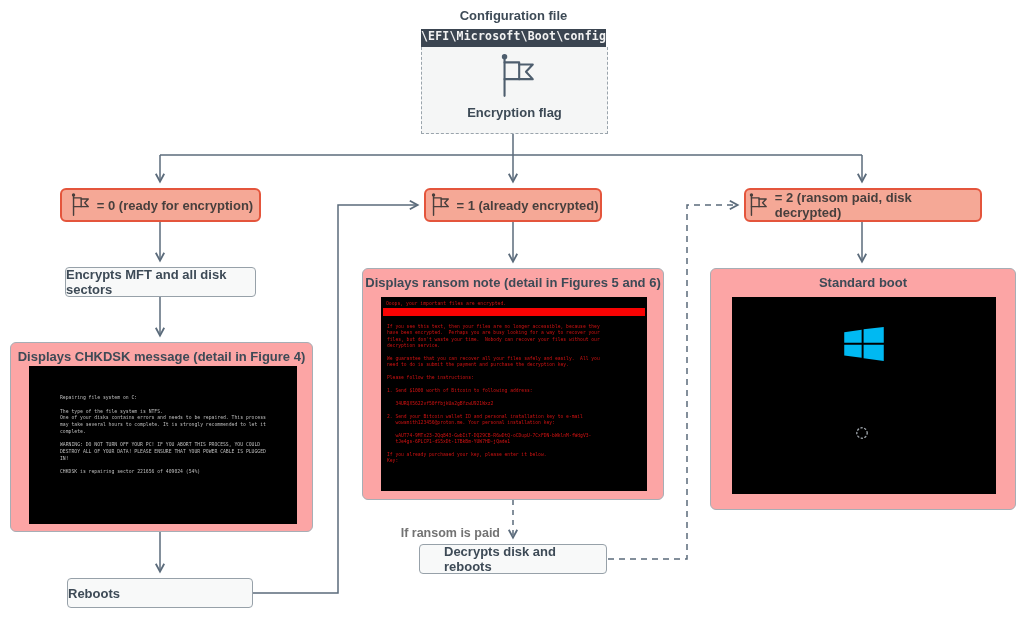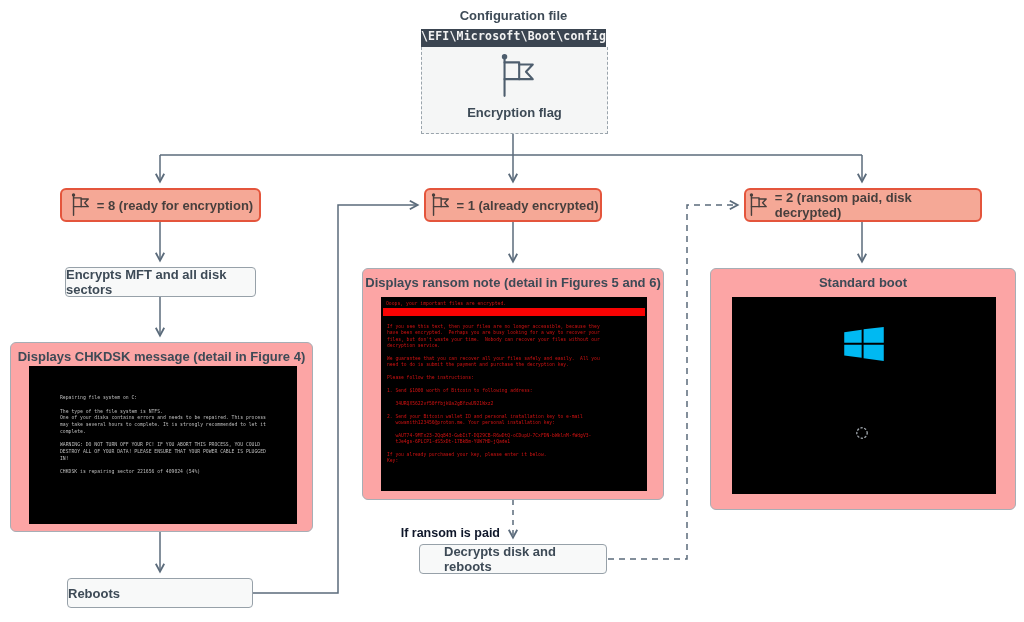--- a/index.html
+++ b/index.html
@@ -48,21 +48,21 @@
   .screen-text{
     position:absolute;left:0;top:0;width:200%;
     transform:scale(0.5);transform-origin:0 0;
     font-family:"DejaVu Sans Mono",monospace;white-space:pre;
   }
   .chkdsk-text{color:#bdbdbd;font-size:9.5px;line-height:1.42;padding:56px 0 0 62px;}
   .ransom-title{color:#d11212;font-size:9.5px;line-height:1.3;padding:7px 0 0 10px;}
   .ransom-bar{position:absolute;left:2px;right:2px;top:11px;height:8px;background:#f90303;}
   .ransom-body{color:#d11212;font-size:9.3px;line-height:1.38;padding:52px 0 0 12px;}
 
-  .ifpaid-label{font-weight:700;font-size:12.5px;color:#0f172a;}
+  .ifpaid-label{font-weight:700;font-size:12.5px;color:#737373;}
 </style>
 </head>
 <body>
 
 <div id="canvas">
 
   <svg class="wires" viewBox="0 0 1024 622">
     <defs>
       <marker id="arrow" viewBox="0 0 10 10" refX="7.5" refY="5" markerWidth="8" markerHeight="8" orient="auto-start-reverse">
         <path d="M1.5,1.5 L8,5 L1.5,8.5" fill="none" stroke="#5b6b7b" stroke-width="1.5"></path>
@@ -111,21 +111,21 @@
 
   <div class="abs flagbox" style="left:60px;top:188px;width:201px;height:34px;">
     <svg width="22" height="24" viewBox="0 0 40 44">
       <g stroke="#473f3d" stroke-width="2.6" fill="none" stroke-linejoin="round" stroke-linecap="round">
         <circle cx="10" cy="3.5" r="1.8" fill="#473f3d"></circle>
         <path d="M10,5 V41"></path>
         <path d="M10,9 H24 V25 H10"></path>
         <path d="M24,11 H37 L30.5,18 L37,25 H24"></path>
       </g>
     </svg>
-    <span>= 8 (ready for encryption)</span>
+    <span>= 0 (ready for encryption)</span>
   </div>
 
   <div class="abs flagbox" style="left:424px;top:188px;width:178px;height:34px;text-align:right;">
     <svg width="22" height="24" viewBox="0 0 40 44">
       <g stroke="#473f3d" stroke-width="2.6" fill="none" stroke-linejoin="round" stroke-linecap="round">
         <circle cx="10" cy="3.5" r="1.8" fill="#473f3d"></circle>
         <path d="M10,5 V41"></path>
         <path d="M10,9 H24 V25 H10"></path>
         <path d="M24,11 H37 L30.5,18 L37,25 H24"></path>
       </g>

